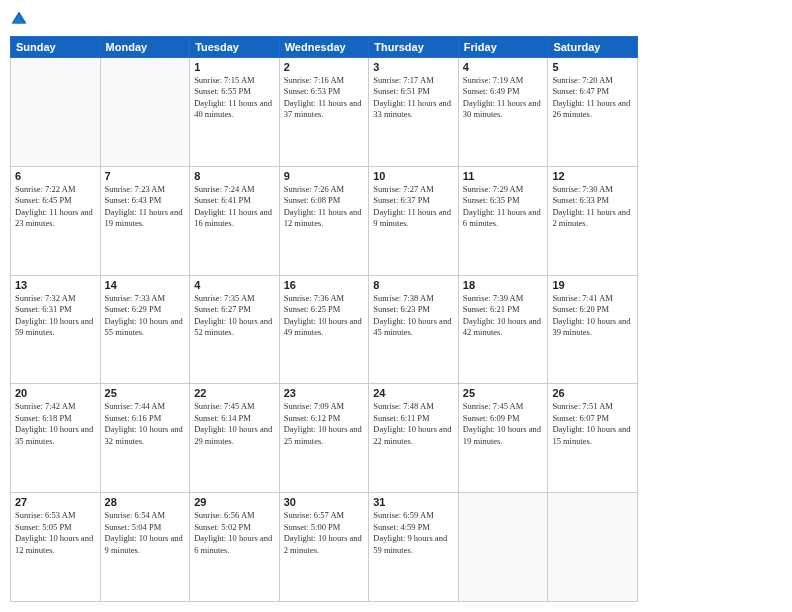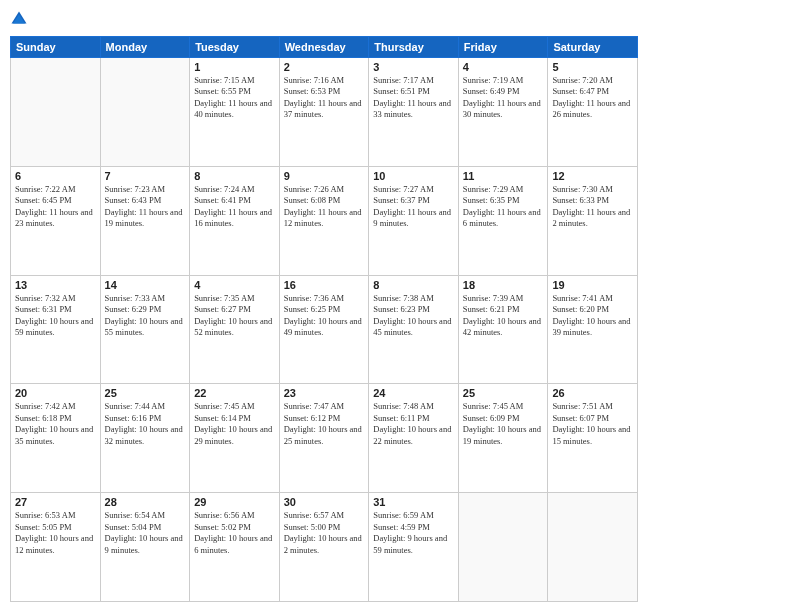--- a/index.html
+++ b/index.html
@@ -264,21 +264,21 @@
 Daylight: 10 hours and 32 minutes.</div>
           </td>
           <td>
             <span class="day-num">22</span>
             <div class="day-info">Sunrise: 7:45 AM
 Sunset: 6:14 PM
 Daylight: 10 hours and 29 minutes.</div>
           </td>
           <td>
             <span class="day-num">23</span>
-            <div class="day-info">Sunrise: 7:47 AM
+            <div class="day-info">Sunrise: 7:09 AM
 Sunset: 6:12 PM
 Daylight: 10 hours and 25 minutes.</div>
           </td>
           <td>
             <span class="day-num">24</span>
             <div class="day-info">Sunrise: 7:48 AM
 Sunset: 6:11 PM
 Daylight: 10 hours and 22 minutes.</div>
           </td>
           <td>

